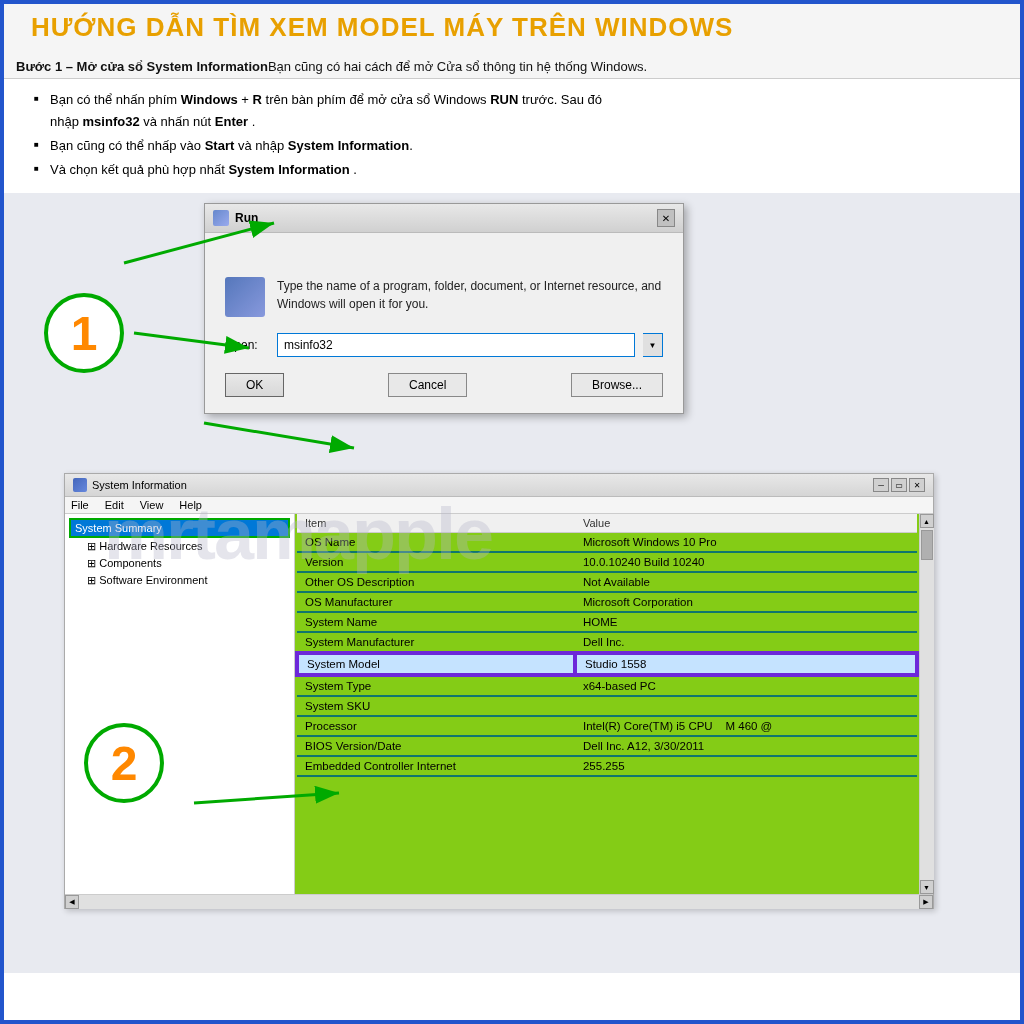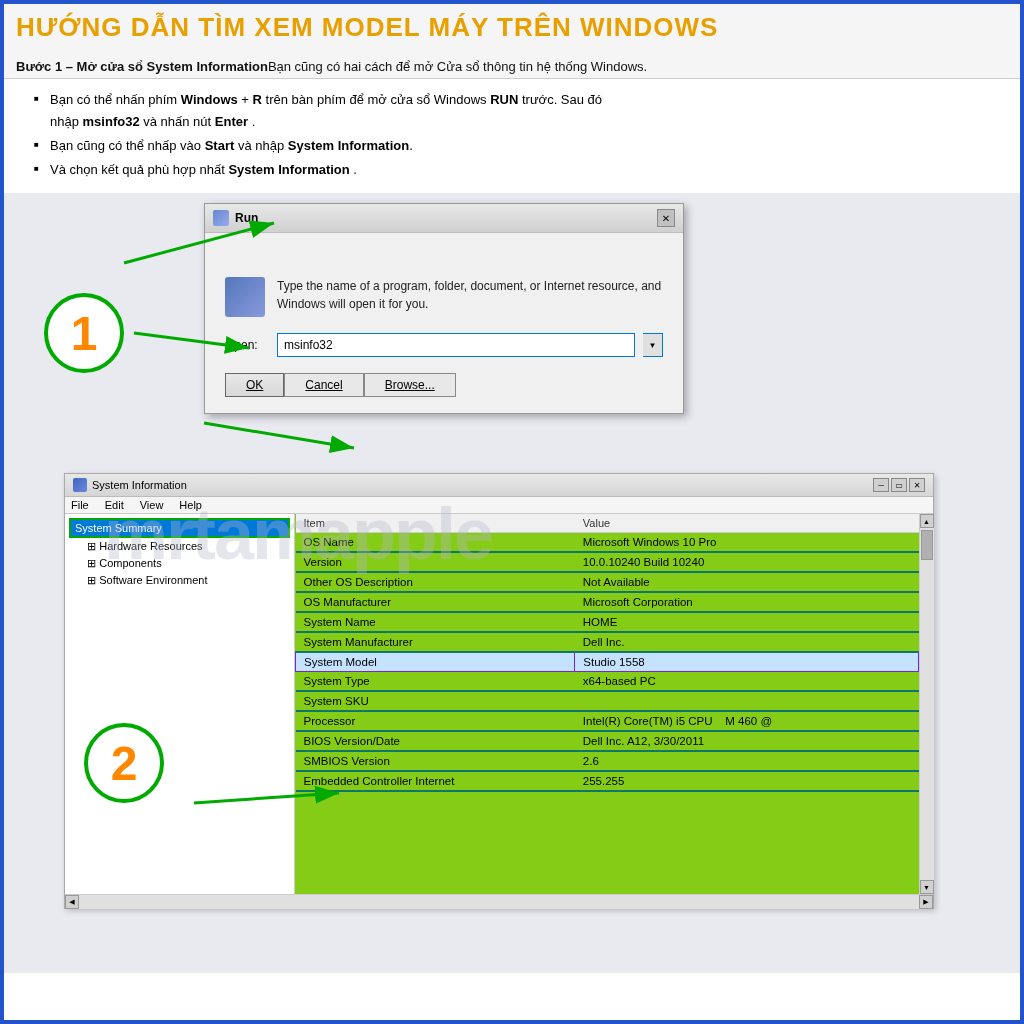--- a/index.html
+++ b/index.html
@@ -17,20 +17,21 @@
       background: #f5f5f5;
       padding: 8px 12px 4px 12px;
       border-bottom: 1px solid #ccc;
     }
     .header-title {
       font-size: 26px;
       font-weight: 900;
       color: #e8a000;
       text-transform: uppercase;
       letter-spacing: 1px;
+      margin-left: 15px;
     }
     .header-sub {
       font-size: 13px;
       color: #111;
       margin-top: 16px;
     }
     .header-sub strong { font-weight: bold; }
 
     
     .instructions {
@@ -156,23 +157,22 @@
       border-left: none;
       background: #e0e0e0;
       display: flex;
       align-items: center;
       justify-content: center;
       font-size: 8px;
       cursor: pointer;
     }
     .run-buttons {
       display: flex;
-      justify-content: flex-start;
-      gap: 0;
-      text-decoration: underline;
+      justify-content: space-between;
+      gap: 9px;
     }
     .run-btn {
       padding: 4px 20px;
       font-size: 12px;
       border: 1px solid #888;
       background: #e8e8e8;
       cursor: pointer;
     }
     .run-btn.primary {
       background: linear-gradient(to bottom, #e8e8e8, #d8d8d8);
@@ -309,21 +309,21 @@
       font-size: 11px;
       color: #333;
     }
     .sysinfo-table td {
       padding: 3px 8px;
       border-bottom: 2px solid #0f766e;
       vertical-align: top;
     }
     .sysinfo-table tr.highlighted td {
       background: #c5e3ff;
-      border: 1px solid #6d28d9;
+      border: 4px solid #6d28d9;
       margin-top: 20px;
     }
     .sysinfo-scrollbar {
       width: 14px;
       background: #e8e8e8;
       border-left: 1px solid #ccc;
       display: flex;
       flex-direction: column;
       align-items: center;
     }
@@ -568,24 +568,20 @@
             </tr>
             <tr>
               <td>Processor</td>
               <td>Intel(R) Core(TM) i5 CPU&nbsp;&nbsp;&nbsp;&nbsp;M 460  @</td>
             </tr>
             <tr>
               <td>BIOS Version/Date</td>
               <td>Dell Inc. A12, 3/30/2011</td>
             </tr>
             <tr>
-              <td>SMBIOS Version</td>
-              <td>2.6</td>
-            </tr>
-            <tr>
               <td>Embedded Controller Internet</td>
               <td>255.255</td>
             </tr>
           </tbody>
         </table>
       </div>
 
       <div class="sysinfo-scrollbar">
         <div class="scroll-up">▲</div>
         <div class="scroll-track">

